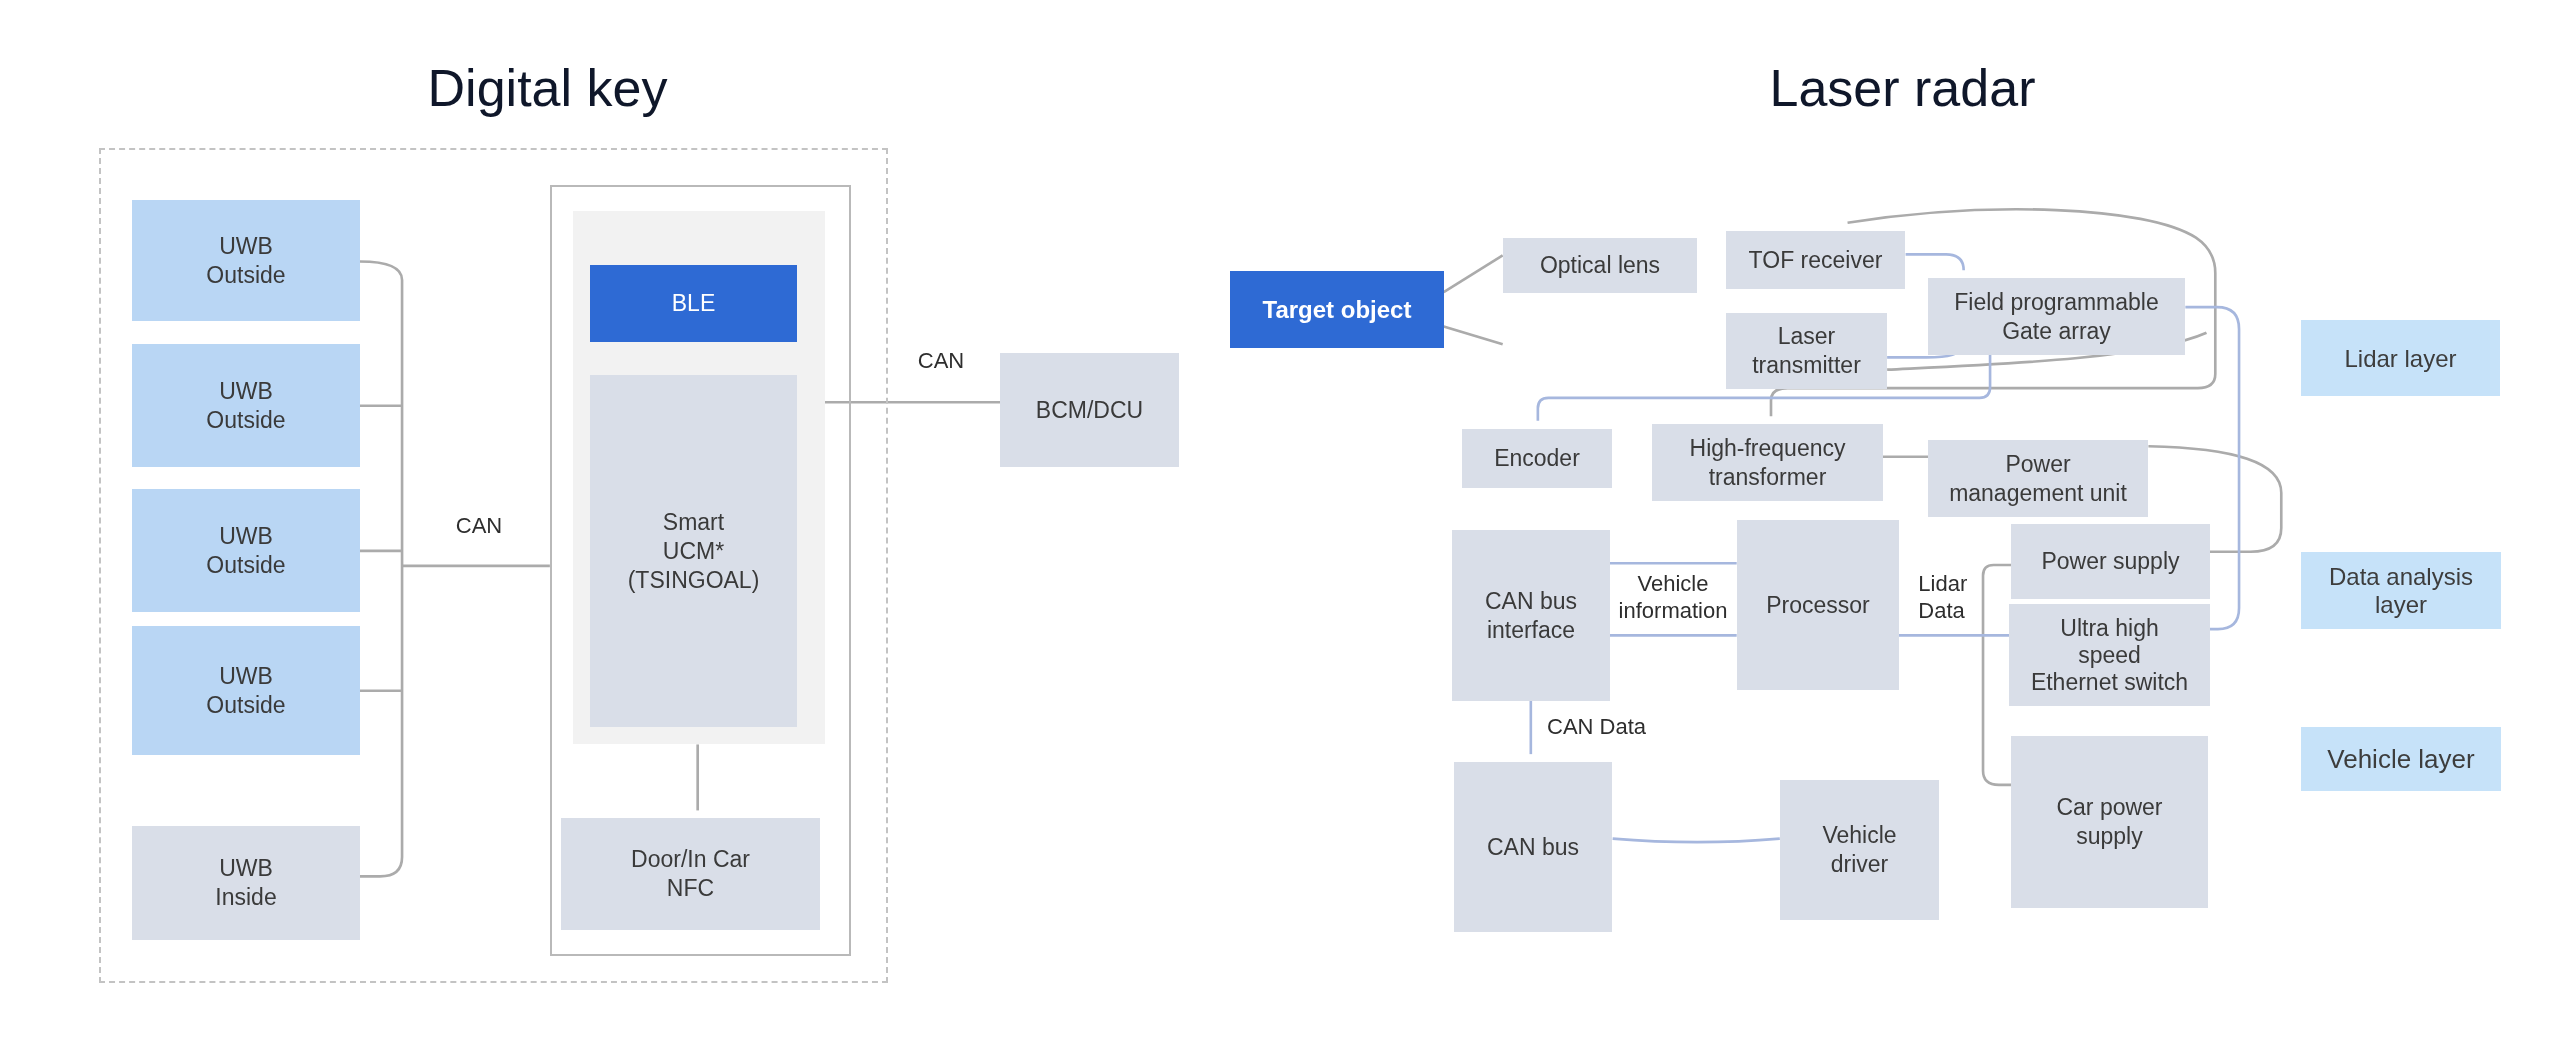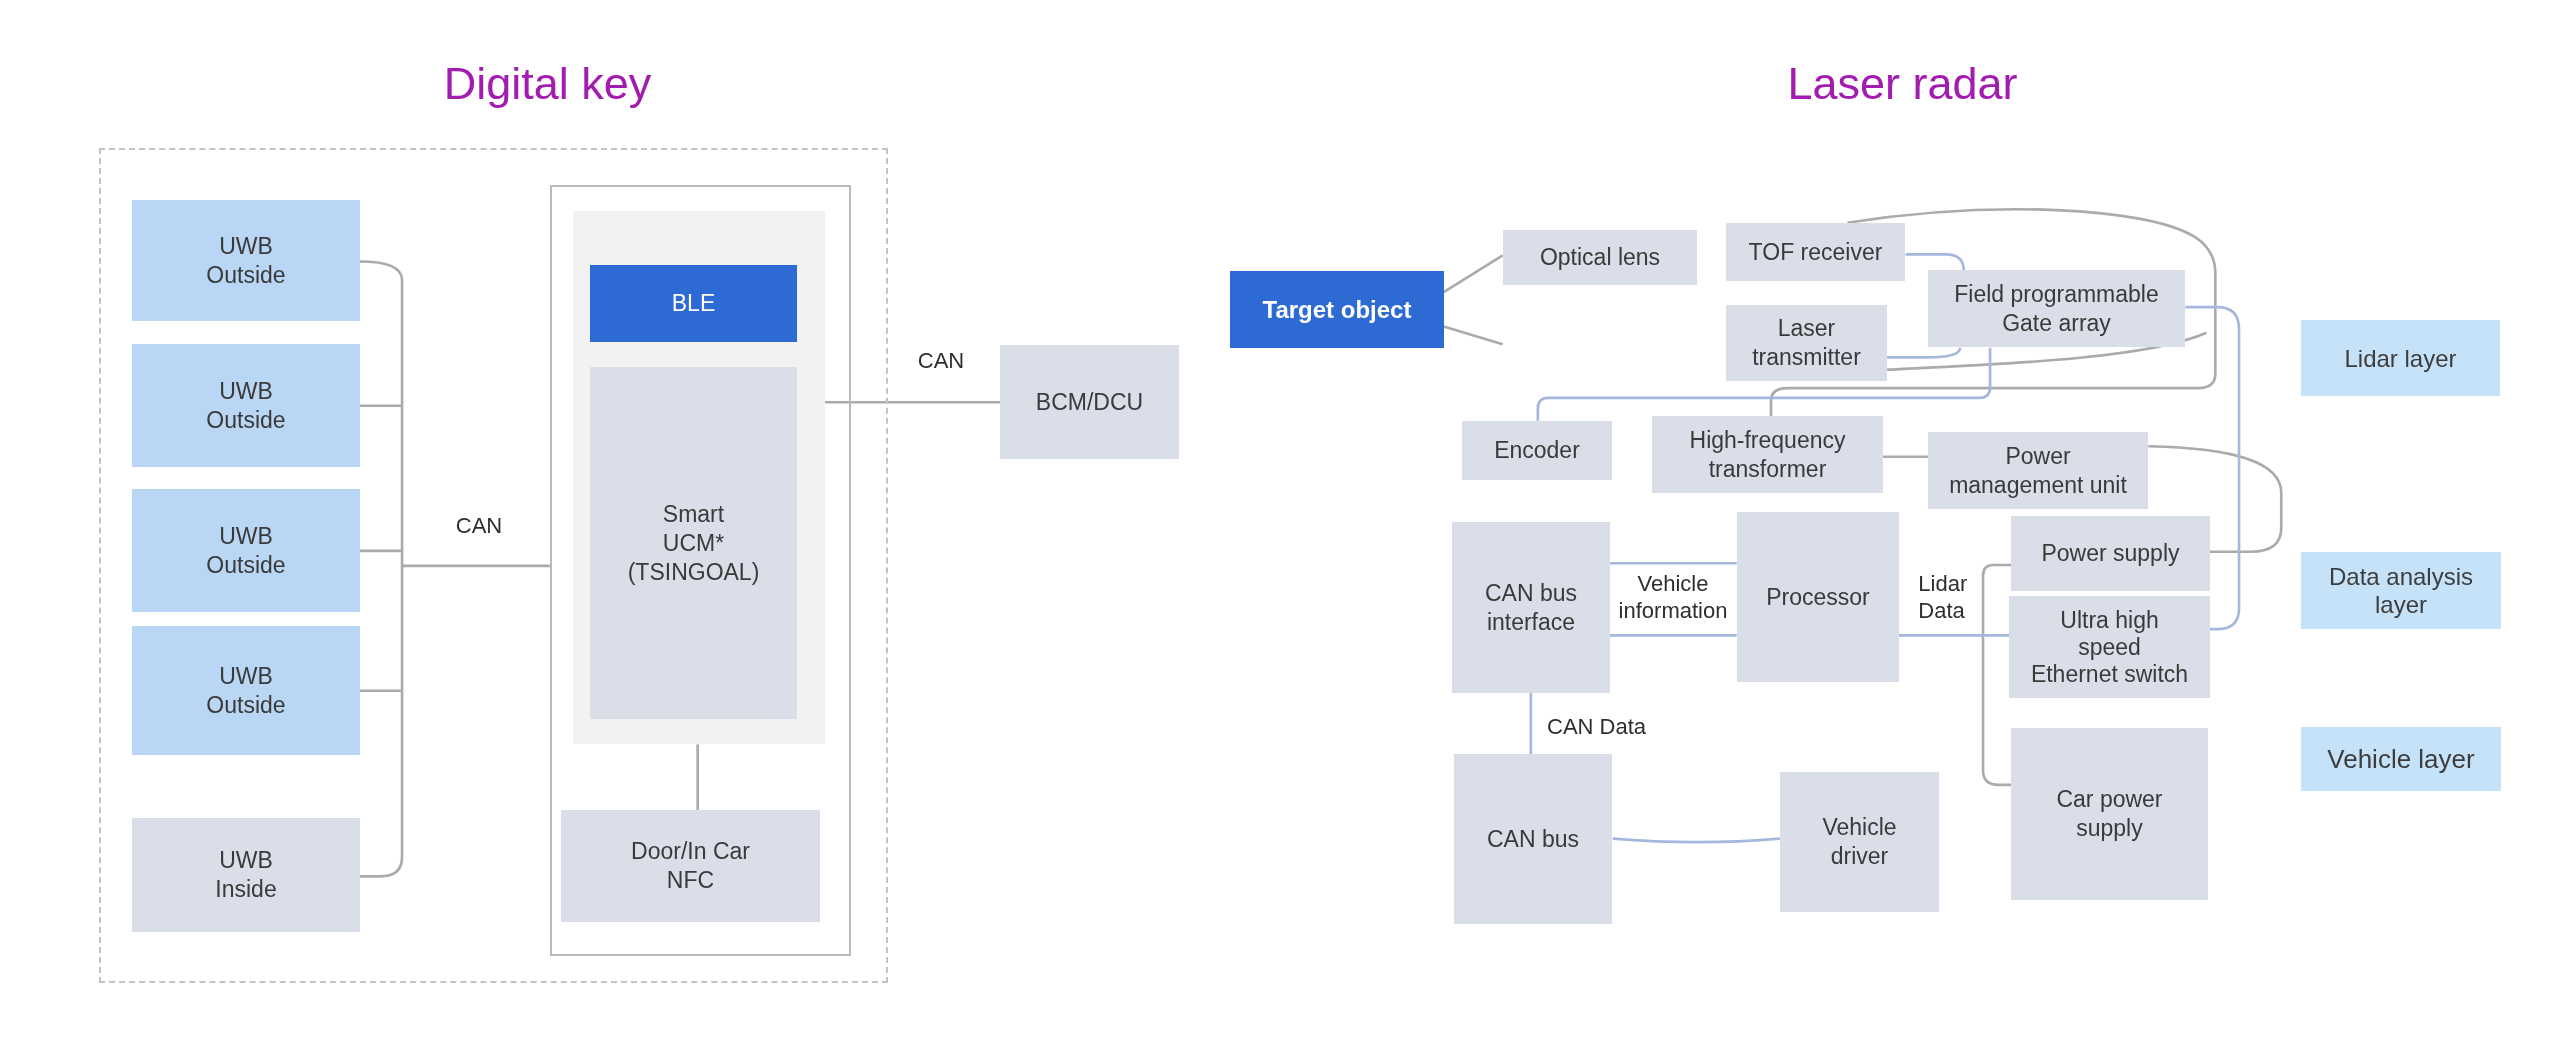--- a/index.html
+++ b/index.html
@@ -1,28 +1,28 @@
 <!DOCTYPE html>
 <html style="--c-accent-blue: #2e6ad4; --c-light-blue-box: #b9d6f4; --c-layer-blue-box: #c6e2f9; --c-gray-box: #d9dee8; --c-gray-line: #ababab; --c-periwinkle-line: #a6b7de;font-size:14px"><head>
 <meta charset="utf-8">
 <style>
   html,body{margin:0;padding:0;background:#ffffff;}
   #stage{
     position:relative;width:2576px;height:1049px;background:#ffffff;overflow:hidden;
     font-family:"Liberation Sans","DejaVu Sans",sans-serif;color:#3a3a3a;
   }
   .title{
-    position:absolute;font-size:45px;color:#a21caf;text-align:center;letter-spacing:0;
+    position:absolute;font-size:52px;color:#0f172a;text-align:center;letter-spacing:0;
     white-space:nowrap;
   }
   .node{
     position:absolute;display:flex;align-items:center;justify-content:center;
     text-align:center;white-space:pre-line;font-size:23px;line-height:29px;color:#3a3a3a;
   }
-  .gray{background:var(--c-gray-box,#d9dee8);}
+  .gray{background:var(--c-gray-box,#d9dee8);margin-top:8px;}
   .lightblue{background:var(--c-light-blue-box,#b9d6f4);}
   .layerblue{background:var(--c-layer-blue-box,#c6e2f9);color:#3d3d3d;}
   .blue{background:var(--c-accent-blue,#2e6ad4);color:#ffffff;text-align:center;}
   .bold{font-weight:700;}
   .panel{position:absolute;background:#f2f2f2;}
   .container-solid{position:absolute;border:2.6px solid #b9b9b9;}
   .container-dashed{position:absolute;border:2.6px dashed #c3c3c3;}
   .flowlabel{
     position:absolute;font-size:22px;line-height:27px;color:#2e2e2e;
     text-align:center;white-space:pre-line;

